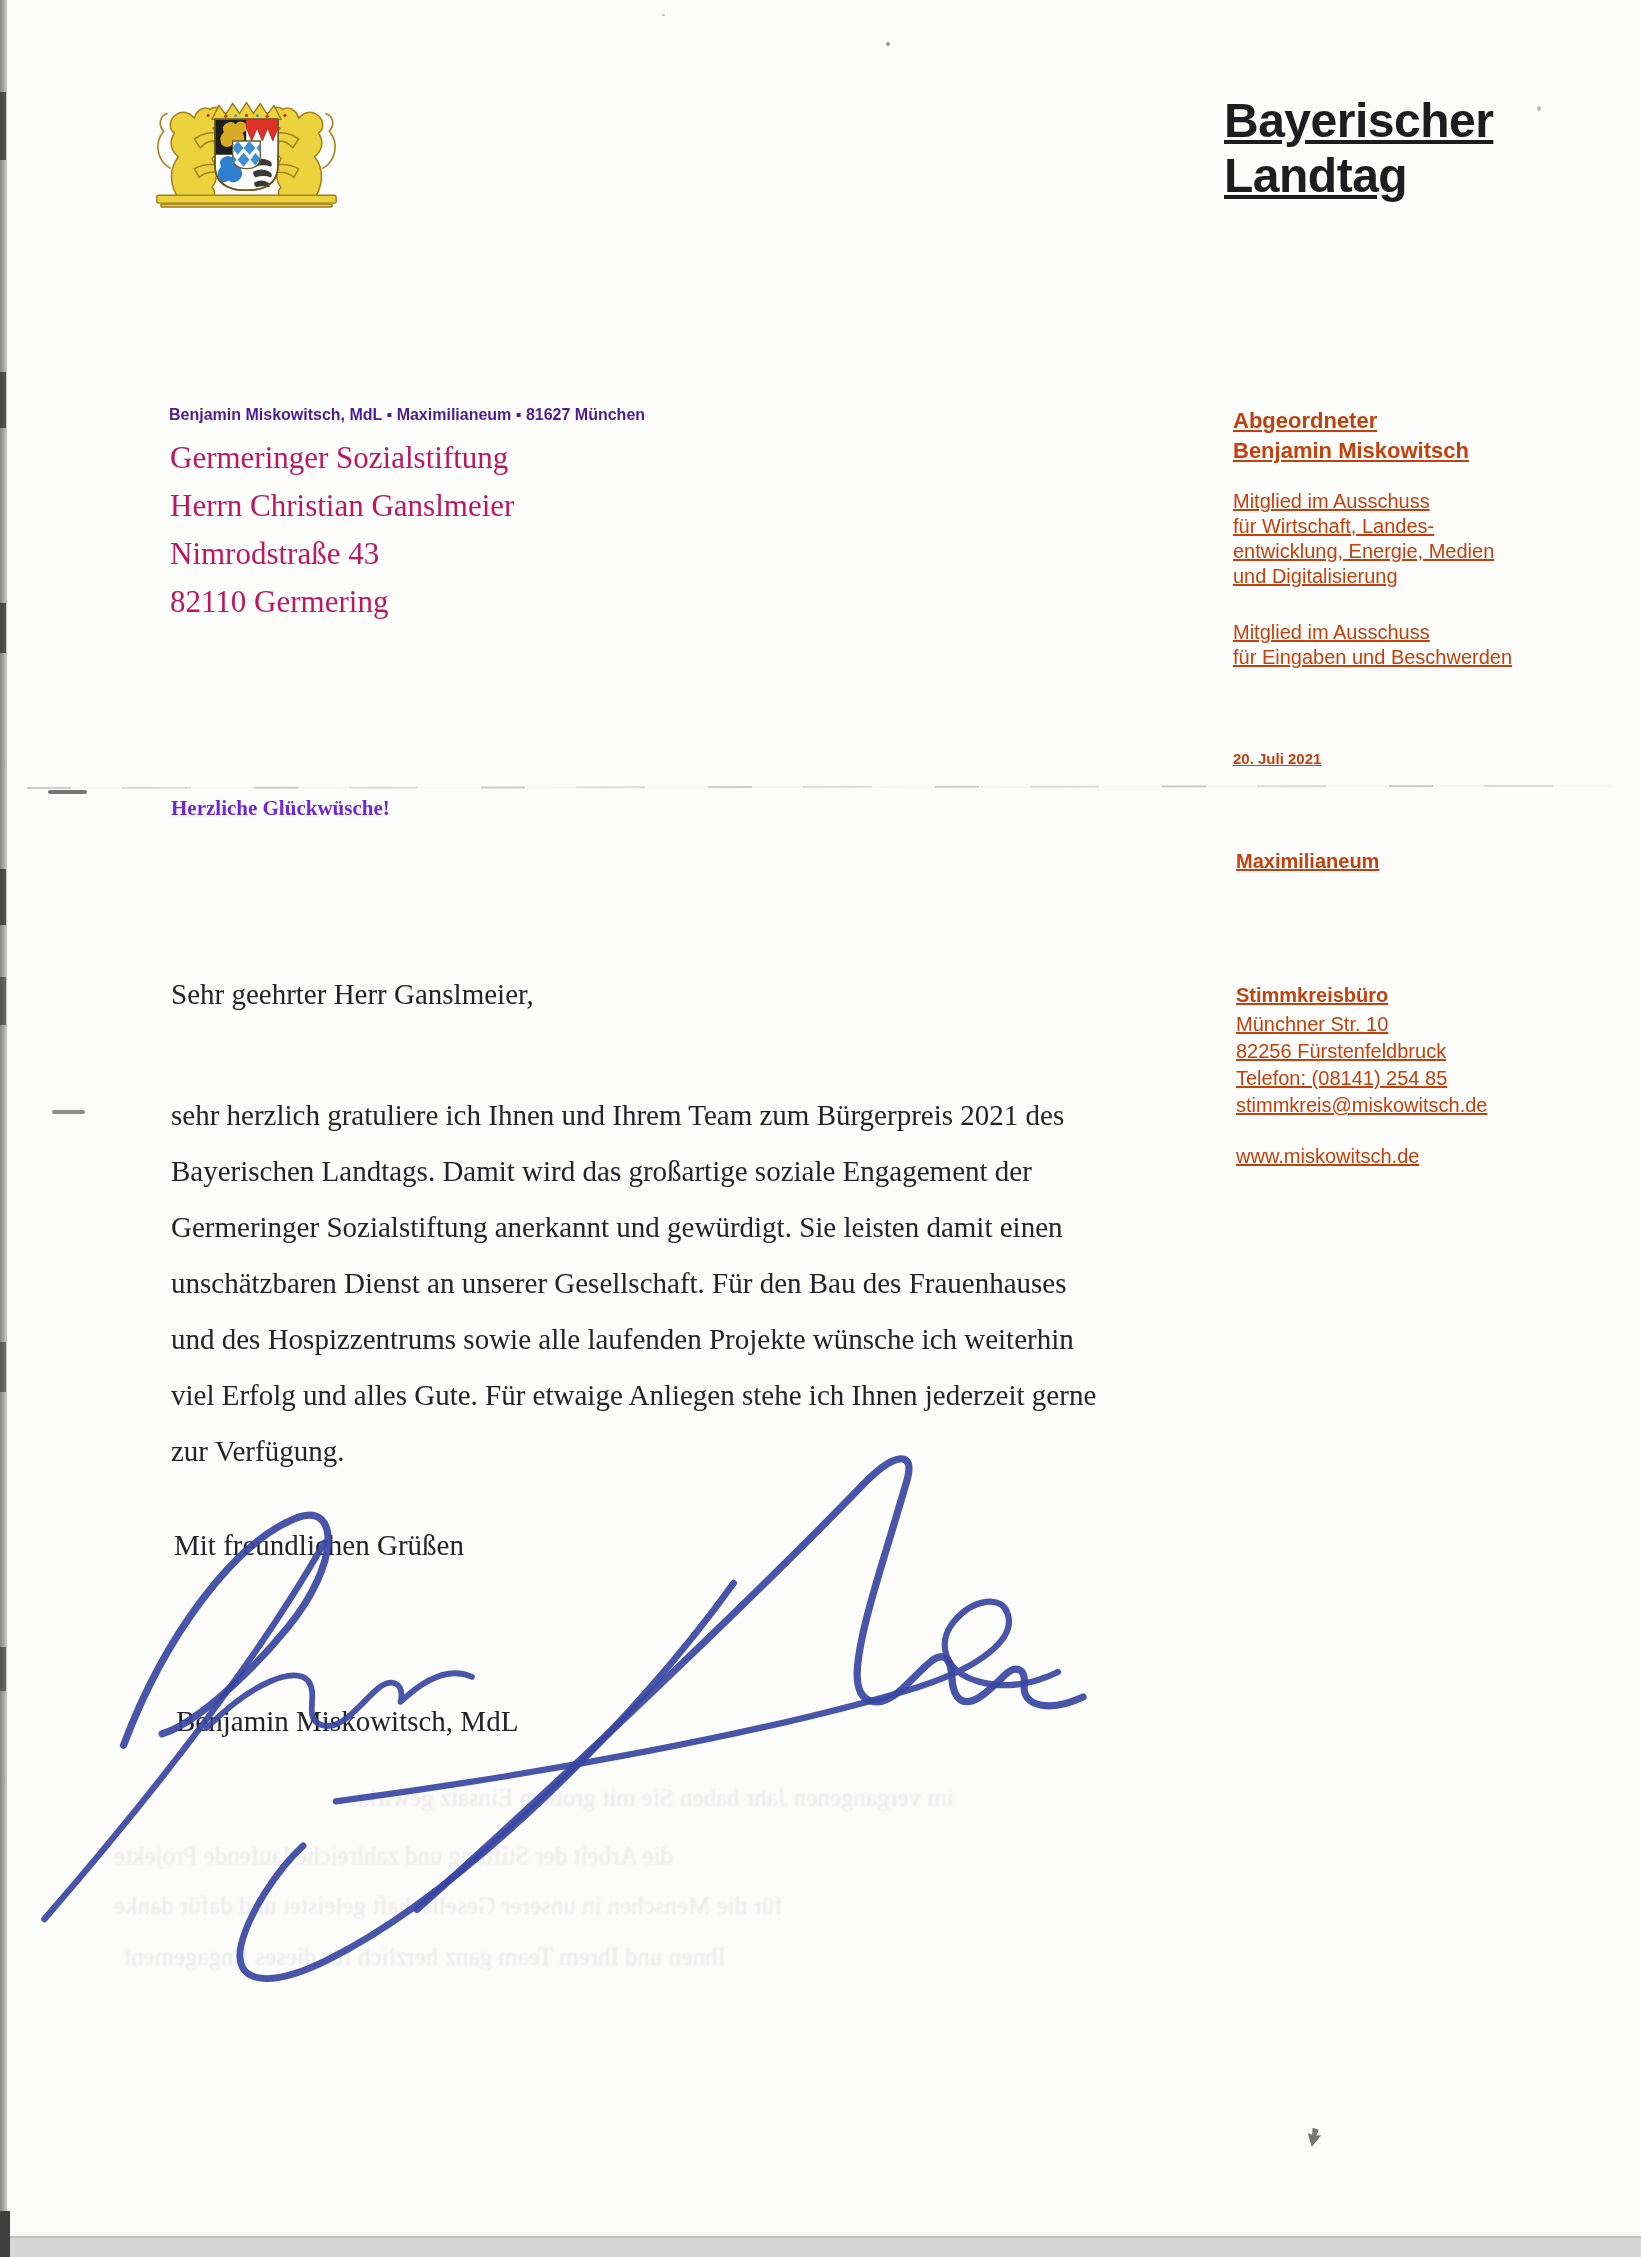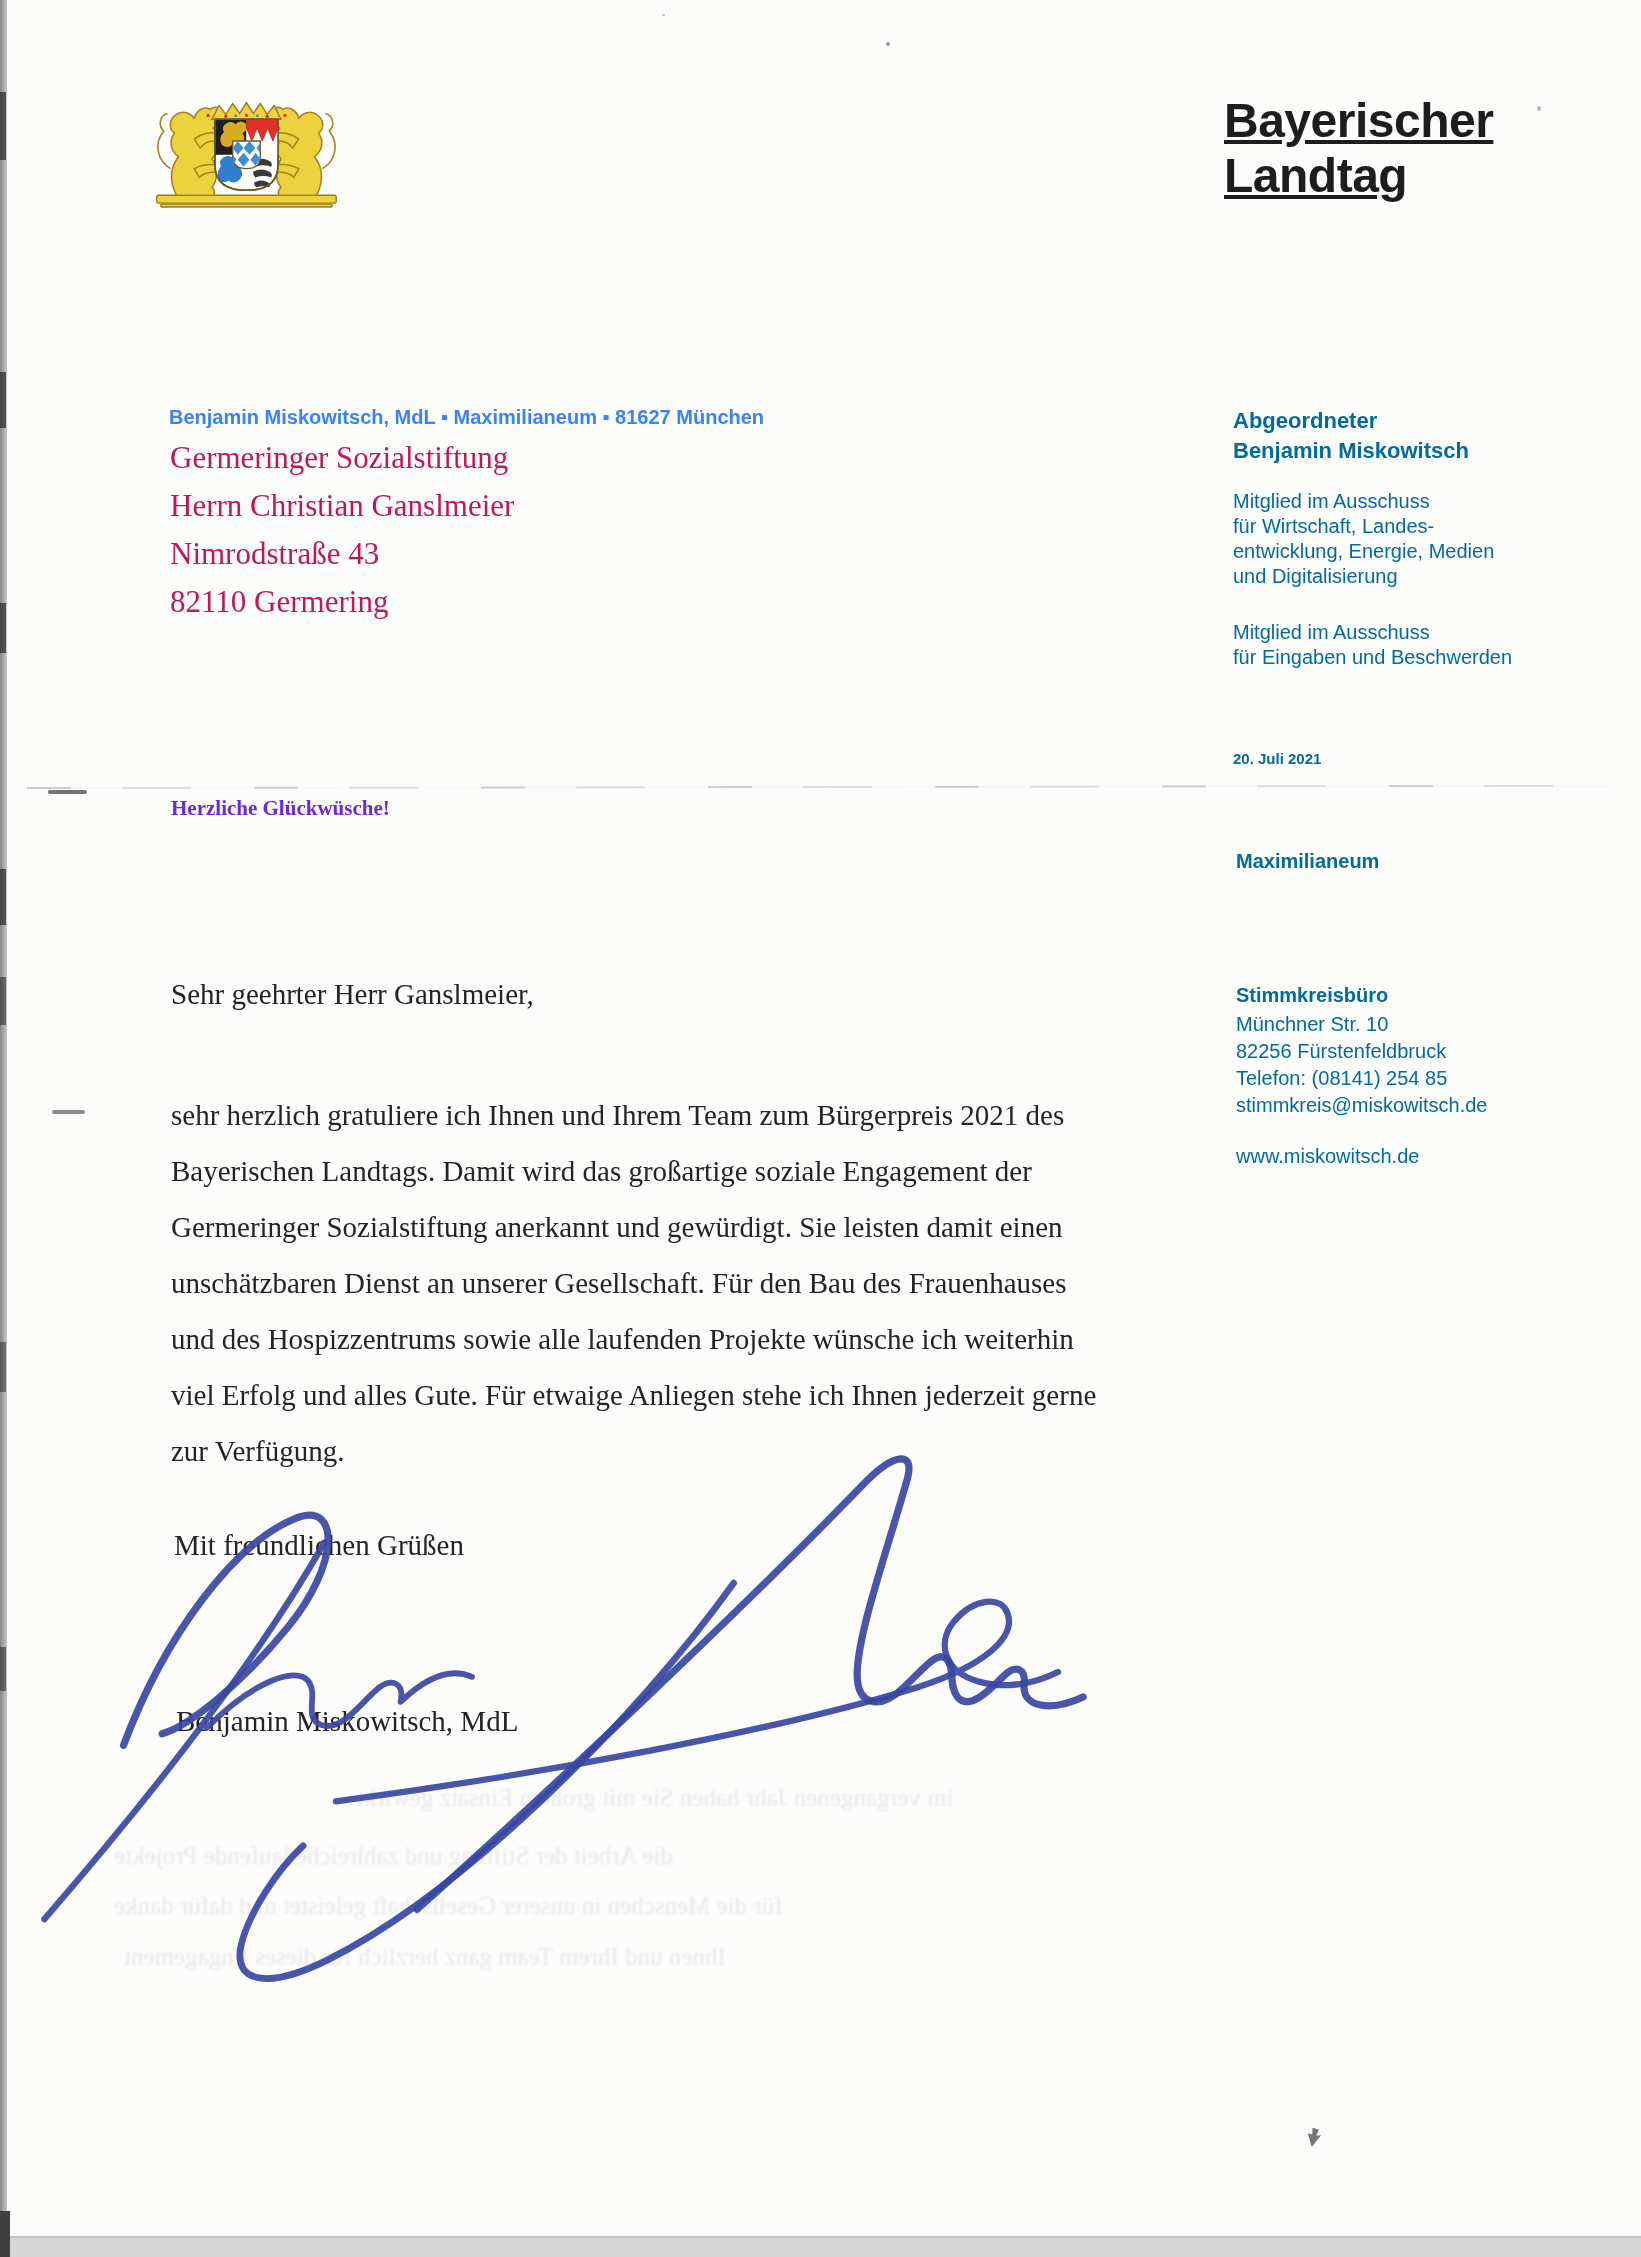--- a/index.html
+++ b/index.html
@@ -8,24 +8,24 @@
     background:#fcfcfb;overflow:hidden;
     font-family:"Liberation Serif", serif;color:#23232a;
   }
   .abs{position:absolute;}
   .sans{font-family:"Liberation Sans", sans-serif;}
   .pre{white-space:pre-line;}
   
   .org-title{left:1224px;top:93px;font-size:48px;line-height:55px;font-weight:bold;
     color:#1d1d1f;letter-spacing:-0.5px;text-decoration:underline;}
   
-  .sender-line{left:169px;top:406px;font-size:20px;font-weight:bold;color:#3b82f6;}
+  .sender-line{left:169px;top:406px;font-size:16px;font-weight:bold;color:#4c1d95;}
   .recipient{left:170px;top:434px;font-size:31px;line-height:48px;color:#be185d;}
   
-  .rcol{color:#0369a1;}
+  .rcol{color:#c2410c;text-decoration:underline;}
   .role{left:1233px;top:406px;font-size:22px;line-height:30px;font-weight:bold;}
   .committee1{left:1233px;top:489px;font-size:20px;line-height:25px;}
   .committee2{left:1233px;top:620px;font-size:20px;line-height:25px;}
   .date{left:1233px;top:750px;font-size:15px;font-weight:bold;}
   .office1-title{left:1236px;top:850px;font-size:20px;font-weight:bold;}
   .office1-lines{left:1236px;top:877px;font-size:20px;line-height:30px;}
   .office2-title{left:1236px;top:984px;font-size:20px;font-weight:bold;}
   .office2-lines{left:1236px;top:1011px;font-size:20px;line-height:27px;}
   .website{left:1236px;top:1145px;font-size:20px;}
   

